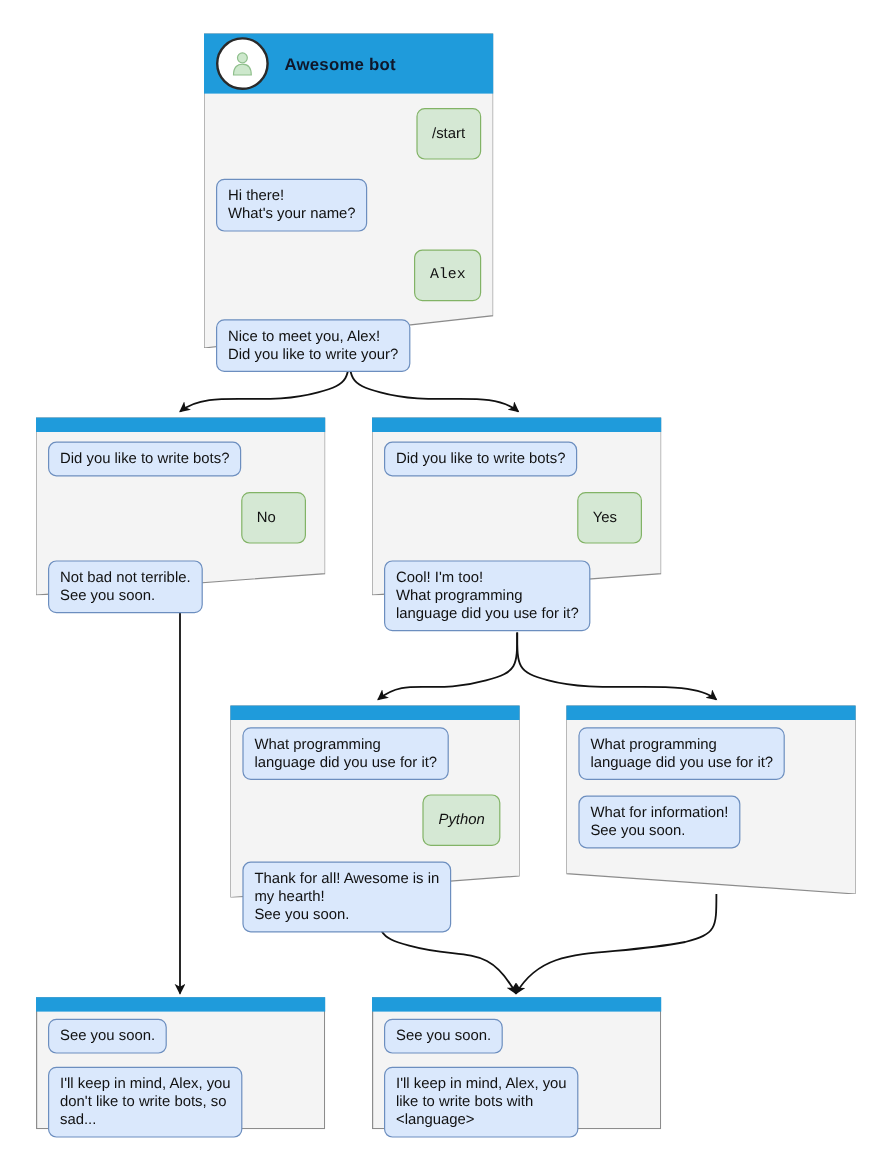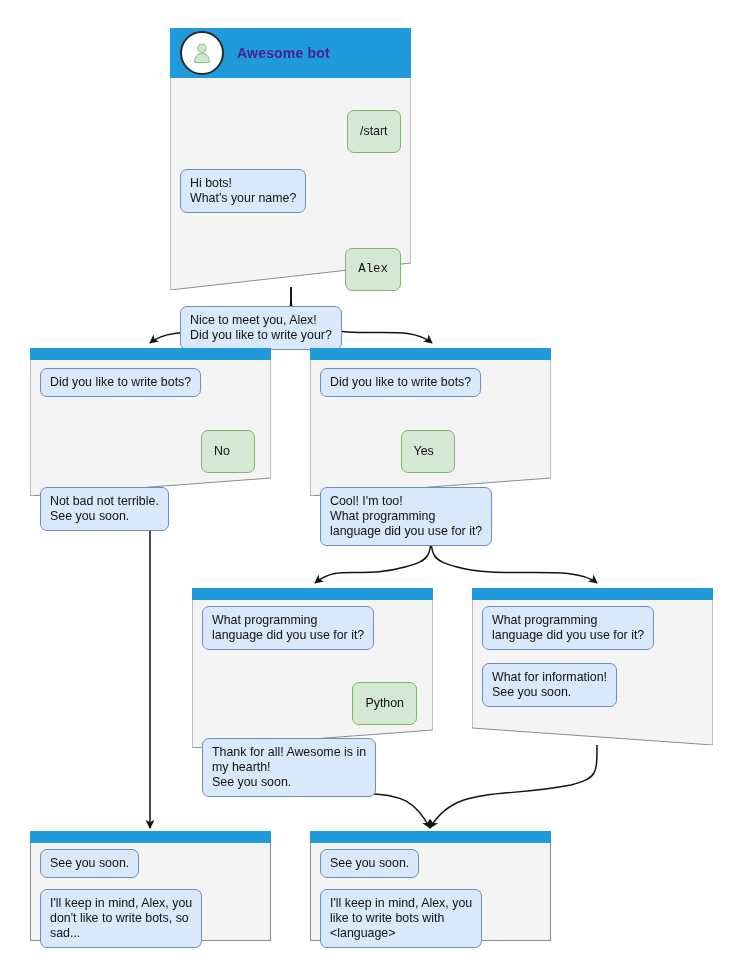--- a/index.html
+++ b/index.html
@@ -55,21 +55,21 @@
     height: 40px;
     border-radius: 50%;
     background: #ffffff;
     border: 2px solid #2a2a2a;
     display: flex;
     align-items: center;
     justify-content: center;
     flex: 0 0 auto;
   }
   .bot-title {
-    color: #4c1d95;
+    color: #0f172a;
     font-size: 14px;
     font-weight: bold;
     margin-left: 13px;
     letter-spacing: 0.2px;
   }
   .messages {
     position: relative;
     padding: 10px 10px 0 10px;
     box-sizing: border-box;
   }
@@ -92,21 +92,20 @@
   .bubble.bot {
     background: #dae8fc;
     border: 1px solid #6c8ebf;
   }
   .bubble.user {
     background: #d5e8d4;
     border: 1px solid #82b366;
     min-width: 54px;
     padding: 9px 10px;
     text-align: left;
-    margin-top: 20px;
   }
   .bubble.user.tall {
     padding: 13px 12px;
   }
 </style>
 </head>
 <body>
 
 <div id="canvas">
 
@@ -141,21 +140,21 @@
             <path d="M4.6 21.5 C4.6 14.8 8.0 12.4 12 12.4 C16 12.4 19.4 14.8 19.4 21.5 Z" fill="#cde8cc" stroke="#8fbf8c" stroke-width="1"></path>
           </svg>
         </div>
         <div class="bot-title">Awesome bot</div>
       </div>
       <div class="messages" style="padding-top:12px;">
         <div class="msg-row right">
           <div class="bubble user tall">/start</div>
         </div>
         <div class="msg-row left" style="margin-top:16px;">
-          <div class="bubble bot">Hi bots!
+          <div class="bubble bot">Hi there!
 What's your name?</div>
         </div>
         <div class="msg-row right" style="margin-top:15px;font-family:Liberation Mono, monospace;">
           <div class="bubble user tall">Alex</div>
         </div>
         <div class="msg-row left" style="margin-top:15px;">
           <div class="bubble bot">Nice to meet you, Alex!
 Did you like to write your?</div>
         </div>
       </div>
@@ -186,21 +185,21 @@
   <div class="card" style="left:310px; top:348px; width:241px; height:148px;">
     <svg class="card-shape" viewBox="0 0 241 148" preserveAspectRatio="none">
       <polygon points="0,0 241,0 241,130 0,148" fill="#f4f4f4" stroke="#8c8c8c" stroke-width="1"></polygon>
     </svg>
     <div class="card-inner">
       <div class="card-header thin"></div>
       <div class="messages" style="padding-top:8px;">
         <div class="msg-row left">
           <div class="bubble bot">Did you like to write bots?</div>
         </div>
-        <div class="msg-row right" style="margin-top:13px; padding-right:6px;justify-content:center;">
+        <div class="msg-row right" style="margin-top:13px; padding-right:6px;">
           <div class="bubble user tall">Yes</div>
         </div>
         <div class="msg-row left" style="margin-top:14px;">
           <div class="bubble bot">Cool! I'm too!
 What programming
 language did you use for it?</div>
         </div>
       </div>
     </div>
   </div>
@@ -209,21 +208,21 @@
     <svg class="card-shape" viewBox="0 0 241 160" preserveAspectRatio="none">
       <polygon points="0,0 241,0 241,142 0,160" fill="#f4f4f4" stroke="#8c8c8c" stroke-width="1"></polygon>
     </svg>
     <div class="card-inner">
       <div class="card-header thin"></div>
       <div class="messages" style="padding-top:6px;">
         <div class="msg-row left">
           <div class="bubble bot">What programming
 language did you use for it?</div>
         </div>
-        <div class="msg-row right" style="margin-top:12px; padding-right:6px;">
+        <div class="msg-row right" style="margin-top:12px; padding-right:6px;font-style:italic;">
           <div class="bubble user tall">Python</div>
         </div>
         <div class="msg-row left" style="margin-top:13px;">
           <div class="bubble bot">Thank for all! Awesome is in
 my hearth!
 See you soon.</div>
         </div>
       </div>
     </div>
   </div>

